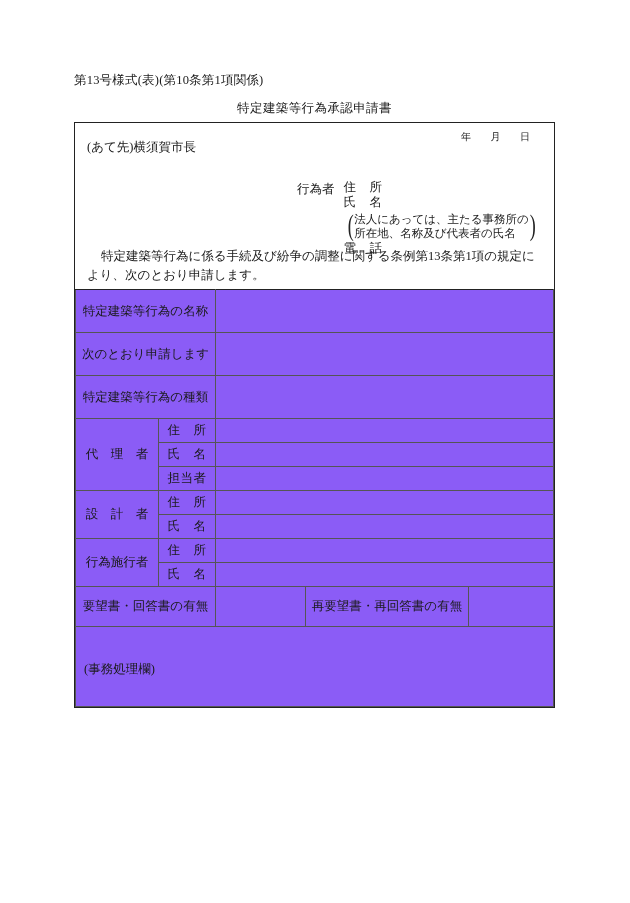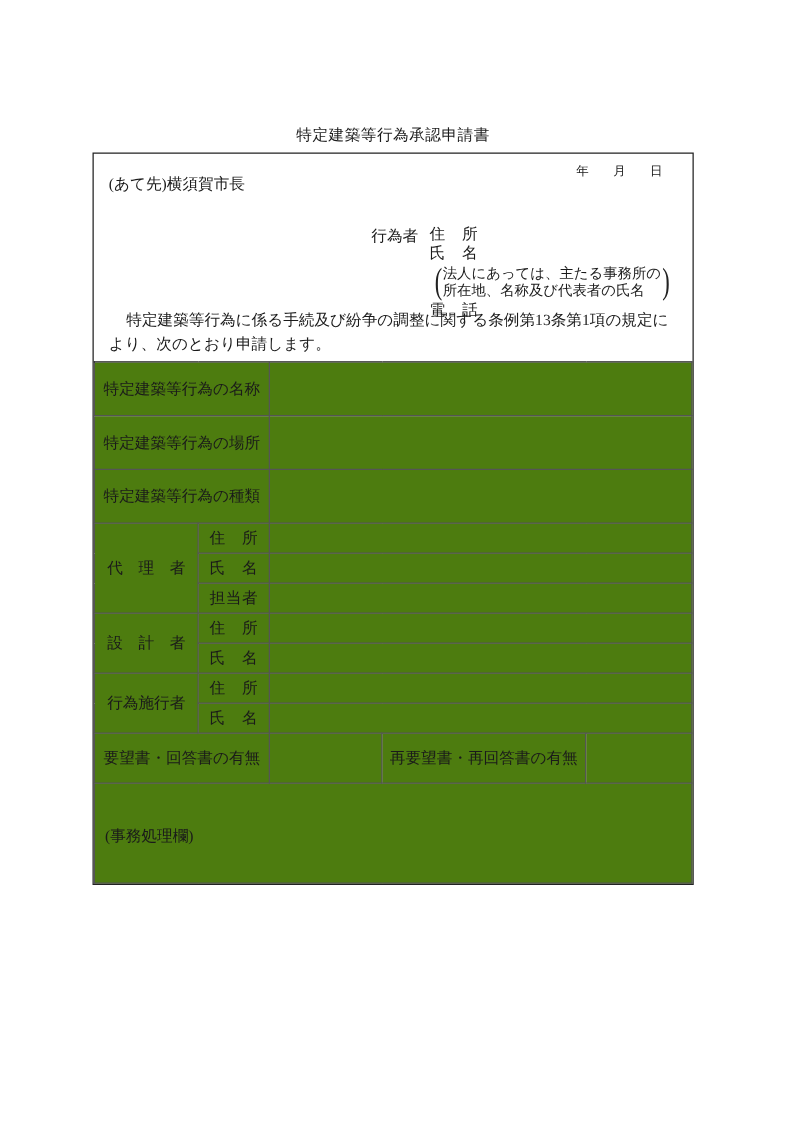--- a/index.html
+++ b/index.html
@@ -145,21 +145,21 @@
   table.form-table {
     width: 100%;
     border-collapse: collapse;
     table-layout: fixed;
     font-size: 12.5px;
   }
   table.form-table td {
     border: 0.8px solid #555;
     padding: 0;
     vertical-align: middle;
-    background: #4d7c0f;
+    background: #8b5cf6;
   }
   table.form-table tr:first-child td { border-top: 1.1px solid #222; }
 
   .cell-label {
     text-align: center;
     white-space: nowrap;
     padding: 0 4px;
   }
   .row-tall  { height: 42px; }
   .row-sub   { height: 23px; }
@@ -176,20 +176,21 @@
     padding: 5px 0 0 8px !important;
     font-size: 12.5px;
   }
   .office-label { white-space: nowrap; text-align: center; }
 </style>
 </head>
 <body>
 
 <div class="page">
 
+  <div class="form-code">第13号様式(表)(第10条第1項関係)</div>
   <div class="form-title">特定建築等行為承認申請書</div>
 
   <div class="form-box">
 
     <div class="preamble">
 
       <div class="date-line">
         <span>年</span>
         <span>月</span>
         <span>日</span>
@@ -225,21 +226,21 @@
         <col style="width:163px">
         <col style="width:85px">
       </colgroup>
 
       <tbody>
           <tr>
         <td class="cell-label" colspan="2">特定建築等行為の名称</td>
         <td class="row-tall" colspan="3"></td>
       </tr>
       <tr>
-        <td class="cell-label" colspan="2">特定建築等行為の場所</td>
+        <td class="cell-label" colspan="2">次のとおり申請します</td>
         <td class="row-tall" colspan="3"></td>
       </tr>
       <tr>
         <td class="cell-label" colspan="2">特定建築等行為の種類</td>
         <td class="row-tall" colspan="3"></td>
       </tr>
 
       <tr>
         <td class="cell-label" rowspan="3">代　理　者</td>
         <td class="sub-label row-sub">住　所</td>

